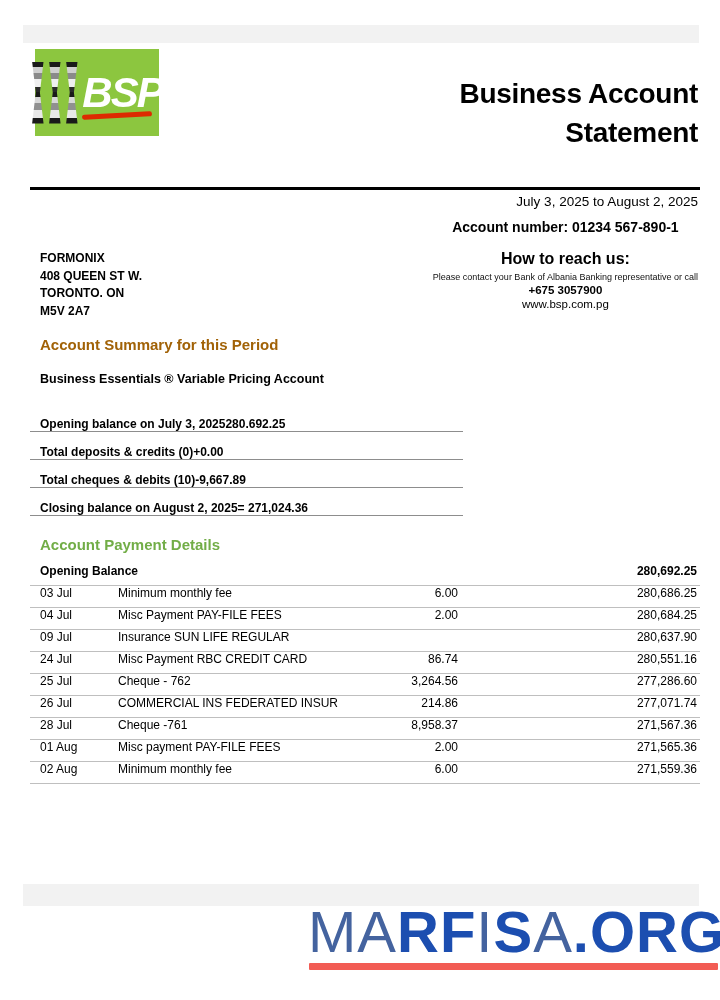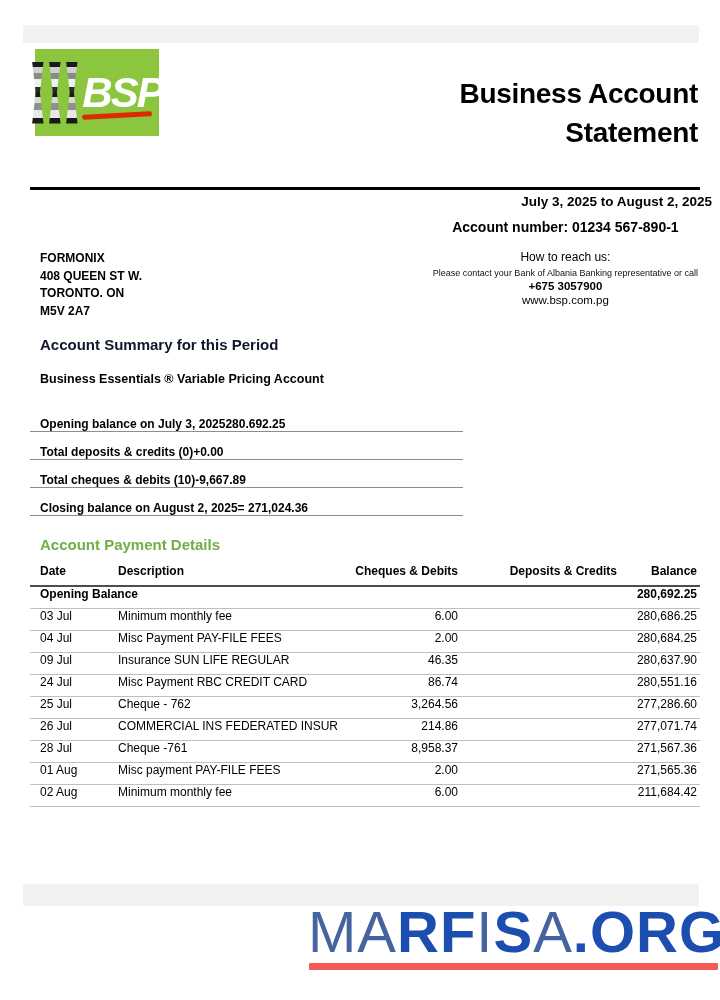--- a/index.html
+++ b/index.html
@@ -23,27 +23,27 @@
   .logo-text-wrap { position:relative; }
   .logo-text { font-size:42px; font-weight:bold; font-style:italic; color:#fff;
                letter-spacing:-2px; line-height:1; }
   .logo-underline { position:absolute; left:0px; bottom:-4px; width:70px; height:5px;
                border-radius:3px; transform:rotate(-3deg); }
 
   .doc-title { position:absolute; right:22px; top:74px; text-align:right;
                font-size:28px; font-weight:bold; line-height:39px; letter-spacing:-0.3px; }
 
   .rule { position:absolute; left:30px; top:187px; width:670px; height:3px; background:#000; }
-  .period { position:absolute; right:8px; top:194px; font-size:13.5px; font-weight:bold; }
+  .period { position:absolute; right:22px; top:194px; font-size:13.5px; font-weight:normal; }
 
   .address { position:absolute; left:40px; top:218px; font-size:12px; font-weight:bold; line-height:17.5px;margin-top:32px; }
 
   .contact { position:absolute; right:22px; top:219px; text-align:center; }
   .acct-number { font-size:14px; font-weight:bold; }
-  .reach-title { margin-top:15px; font-size:12px; font-weight:normal; }
+  .reach-title { margin-top:15px; font-size:16px; font-weight:bold; }
   .reach-line  { margin-top:3px; font-size:9px; line-height:12px; color:#111; }
   .phone   { font-size:11.5px; font-weight:bold; line-height:14px; }
   .website { font-size:11.5px; line-height:14px; }
 
   .green-h { position:absolute; left:40px; margin:0; font-size:15px; font-weight:bold; }
   .summary-h  { top:336px; }
   .activity-h { top:536px; }
   .product { position:absolute; left:40px; top:372px; font-size:12.5px; font-weight:bold; }
 
   .summary-table { position:absolute; left:30px; top:404px; width:433px; font-size:12px; }
@@ -106,21 +106,21 @@
     </div>
 
   <div class="contact">
     <div class="acct-number">Account number: 01234 567-890-1</div>
     <div class="reach-title">How to reach us:</div>
     <div class="reach-line">Please contact your Bank of Albania Banking representative or call</div>
     <div class="phone">+675 3057900</div>
     <div class="website">www.bsp.com.pg</div>
   </div>
 
-  <h2 class="green-h summary-h" id="summaryHeading" style="color: #0f172a;">Account Summary for this Period</h2>
+  <h2 class="green-h summary-h" id="summaryHeading" style="color: #a16207;">Account Summary for this Period</h2>
   <div class="product">Business Essentials ® Variable Pricing Account</div>
   <div class="summary-table" id="summaryTable">
       <div class="summary-row">
         <span>Opening balance on July 3, 2025</span>
         <span>280.692.25</span>
       </div>
       <div class="summary-row">
         <span>Total deposits &amp; credits (0)</span>
         <span>+0.00</span>
       </div>
@@ -129,27 +129,20 @@
         <span>-9,667.89</span>
       </div>
       <div class="summary-row">
         <span>Closing balance on August 2, 2025</span>
         <span>= 271,024.36</span>
       </div>
     </div>
 
   <h2 class="green-h activity-h" id="activityHeading" style="color: rgb(114, 173, 71);">Account Payment Details</h2>
   <div class="activity-table" id="activityTable">
-      <div class="a-row a-head">
-        <div class="c-date">Date</div>
-        <div class="c-desc">Description</div>
-        <div class="c-debit">Cheques &amp; Debits</div>
-        <div class="c-credit">Deposits &amp; Credits</div>
-        <div class="c-bal">Balance</div>
-      </div>
       <div class="a-row a-body-row a-open">
         <div class="c-date" style="width: 318px;">Opening Balance</div>
         <div class="c-debit"></div>
         <div class="c-credit"></div>
         <div class="c-bal">280,692.25</div>
       </div>
       <div class="a-row a-body-row">
         <div class="c-date">03 Jul</div>
         <div class="c-desc">Minimum monthly fee</div>
         <div class="c-debit">6.00</div>
@@ -159,21 +152,20 @@
       <div class="a-row a-body-row">
         <div class="c-date">04 Jul</div>
         <div class="c-desc">Misc Payment PAY-FILE FEES</div>
         <div class="c-debit">2.00</div>
         <div class="c-credit"></div>
         <div class="c-bal">280,684.25</div>
       </div>
       <div class="a-row a-body-row">
         <div class="c-date">09 Jul</div>
         <div class="c-desc">Insurance SUN LIFE REGULAR</div>
-        <div class="c-debit">46.35</div>
         <div class="c-credit"></div>
         <div class="c-bal">280,637.90</div>
       </div>
       <div class="a-row a-body-row">
         <div class="c-date">24 Jul</div>
         <div class="c-desc">Misc Payment RBC CREDIT CARD</div>
         <div class="c-debit">86.74</div>
         <div class="c-credit"></div>
         <div class="c-bal">280,551.16</div>
       </div>
@@ -203,21 +195,21 @@
         <div class="c-desc">Misc payment PAY-FILE FEES</div>
         <div class="c-debit">2.00</div>
         <div class="c-credit"></div>
         <div class="c-bal">271,565.36</div>
       </div>
       <div class="a-row a-body-row">
         <div class="c-date">02 Aug</div>
         <div class="c-desc">Minimum monthly fee</div>
         <div class="c-debit">6.00</div>
         <div class="c-credit"></div>
-        <div class="c-bal">211,684.42</div>
+        <div class="c-bal">271,559.36</div>
       </div>
     </div>
 
   <div class="band bottom"></div>
 
   <div class="watermark" id="watermark"><span class="wm-light" style="color: rgb(68, 99, 159);">M</span><span class="wm-light" style="color: rgb(68, 99, 159);">A</span><span class="wm-dark" style="color: rgb(28, 78, 176);">R</span><span class="wm-dark" style="color: rgb(28, 78, 176);">F</span><span class="wm-light" style="color: rgb(68, 99, 159);">I</span><span class="wm-dark" style="color: rgb(28, 78, 176);">S</span><span class="wm-light" style="color: rgb(68, 99, 159);">A</span><span class="wm-dark" style="color: rgb(28, 78, 176);">.</span><span class="wm-dark" style="color: rgb(28, 78, 176);">O</span><span class="wm-dark" style="color: rgb(28, 78, 176);">R</span><span class="wm-dark" style="color: rgb(28, 78, 176);">G</span></div>
   <div class="wm-underline" id="wmUnderline" style="background: rgb(242, 92, 84);"></div>
 
 </div>
 

